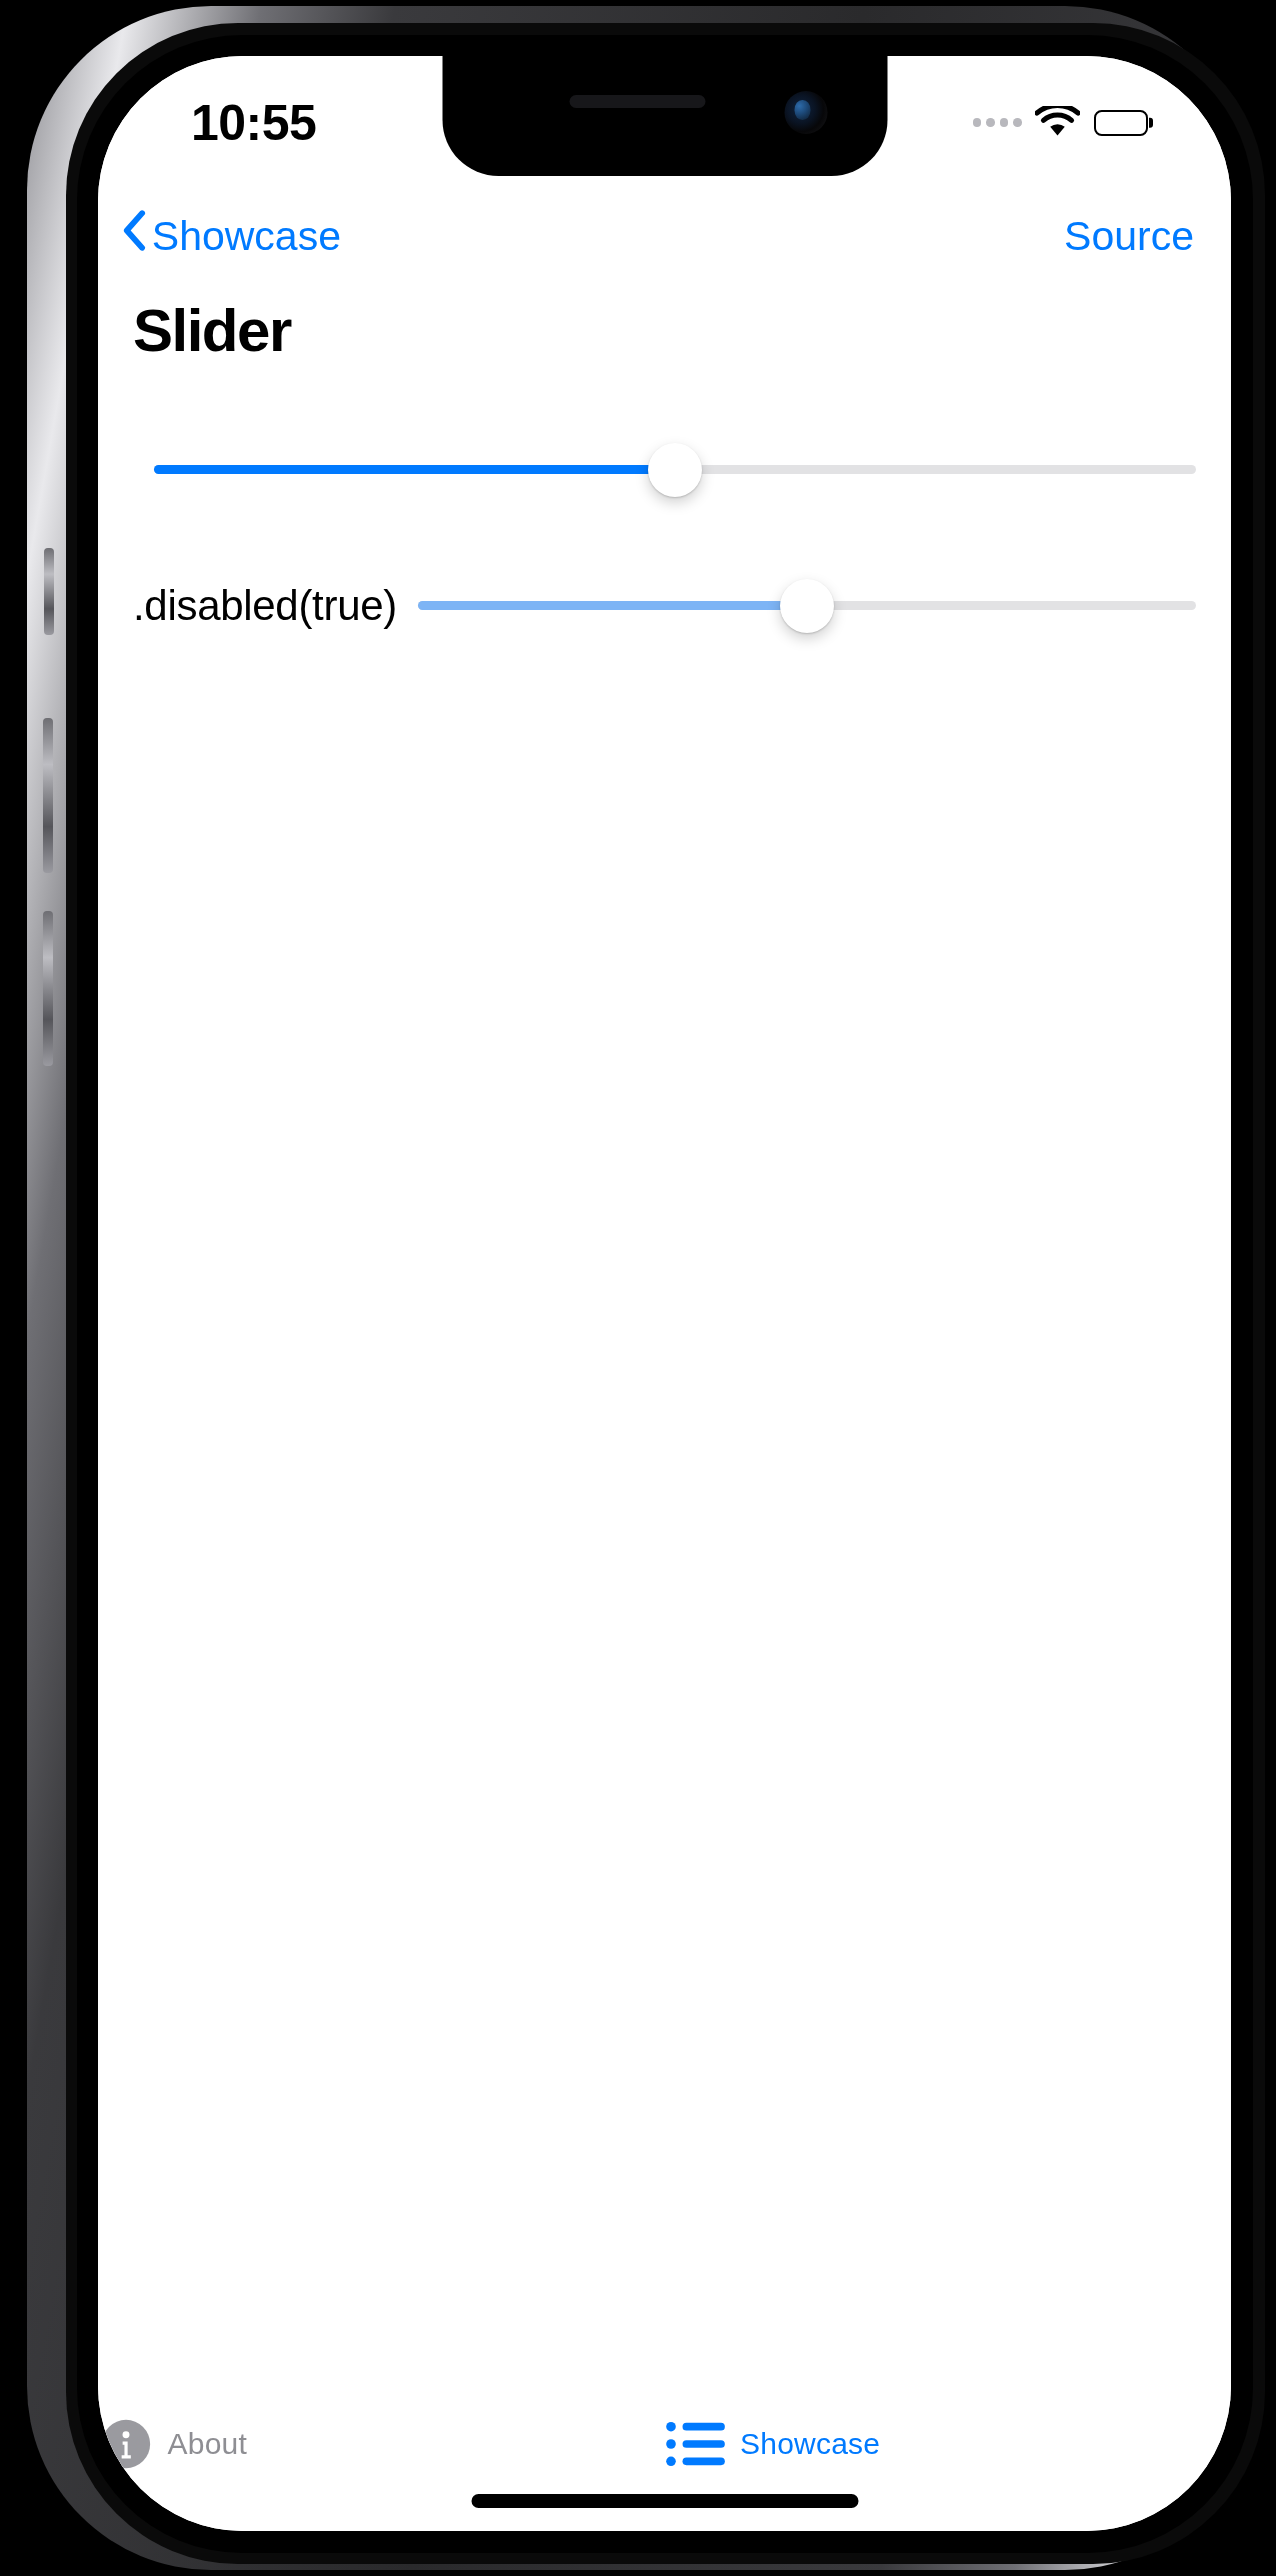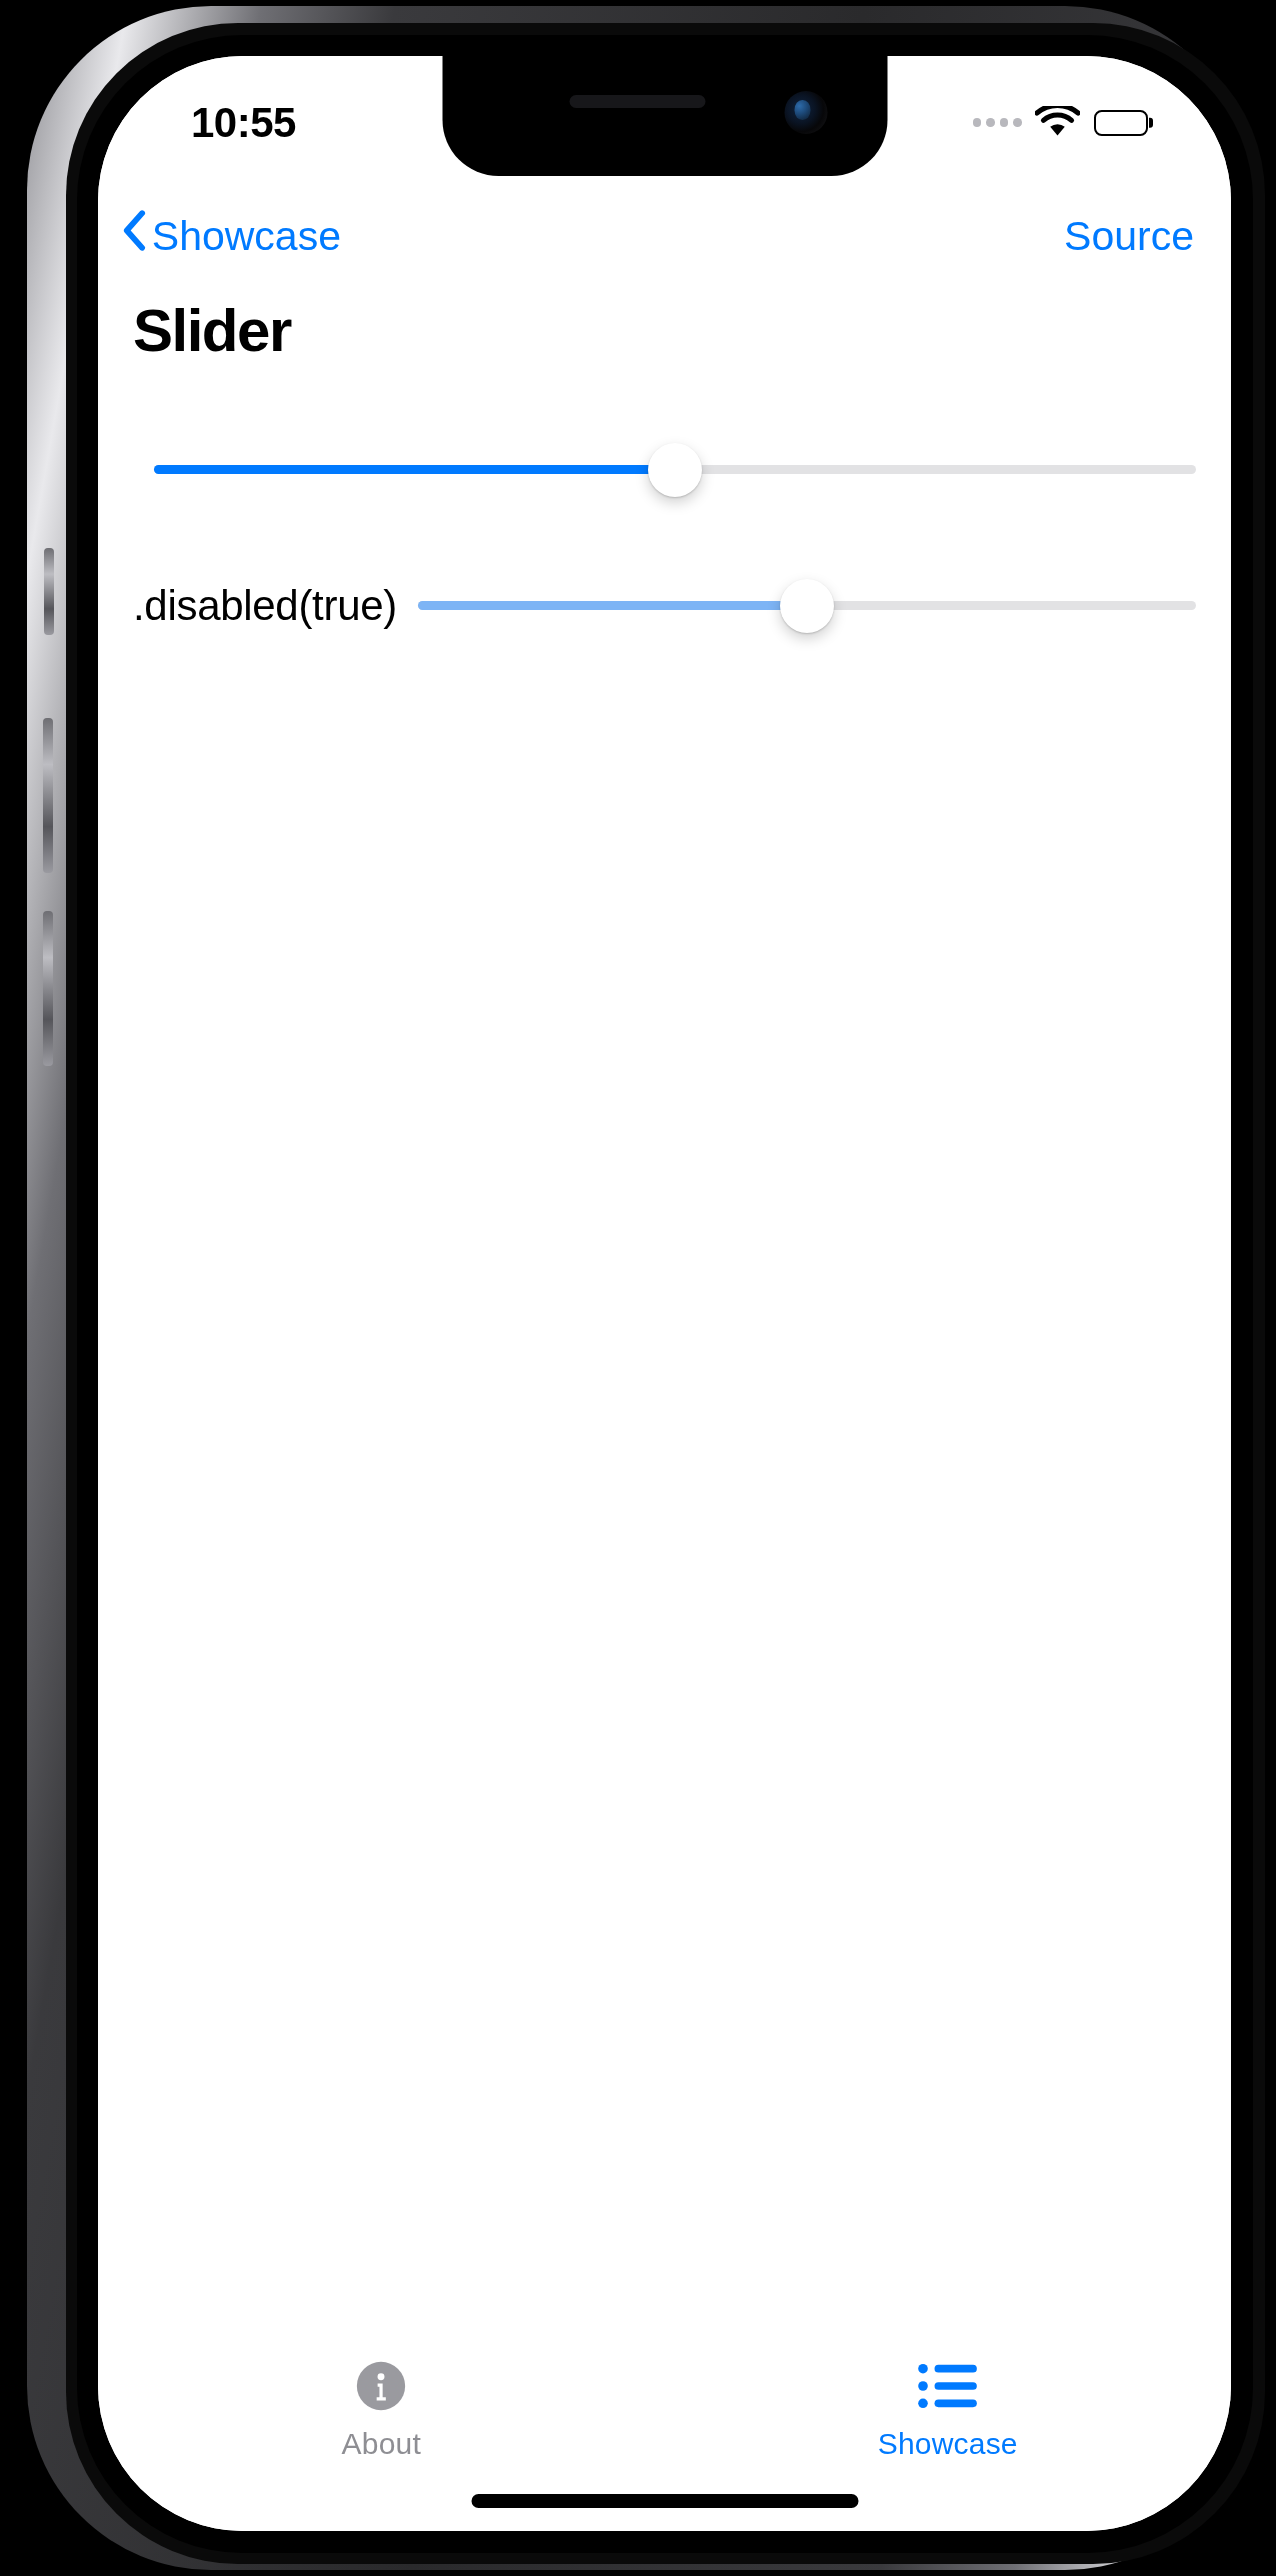--- a/index.html
+++ b/index.html
@@ -100,21 +100,21 @@
   #status-bar {
     position: absolute; left: 0; top: 0;
     width: 100%; height: 120px;
     display: flex; align-items: center;
     justify-content: space-between;
     padding: 0 83px 0 93px;
     z-index: 30;
     color: #000;
   }
   #status-time {
-    font-size: 42px; font-weight: 700;
+    font-size: 50px; font-weight: 700;
     letter-spacing: -0.5px;
     margin-top: 13.6px;
   }
   #status-right {
     display: flex; align-items: center; gap: 13.6px;
     margin-top: 13.6px;
   }
   #cell-dots { display: flex; gap: 4.8px; align-items: flex-end; }
   #cell-dots i {
     display: block; width: 8.7px; height: 8.7px;
@@ -214,21 +214,21 @@
   
   #tab-bar {
     flex: none;
     height: 194px;
     display: flex;
     border-top: 0px solid #d8d8dc;
     padding-top: 21px;
   }
   .tab-item {
     flex: 1;
-    display: flex; flex-direction: column;
+    display: flex; flex-direction: row;
     align-items: center; justify-content: flex-start;
     gap: 13.6px; cursor: pointer;
   }
   .tab-icon { height: 56px; display:flex; align-items:center; justify-content:center; }
   .tab-label { font-size: 30px; letter-spacing: 0.2px; }
   .tab-item.inactive .tab-label { color: #8e8e93; }
   .tab-item.active   .tab-label { color: #007aff; }
 
   #home-indicator {
     position: absolute;

